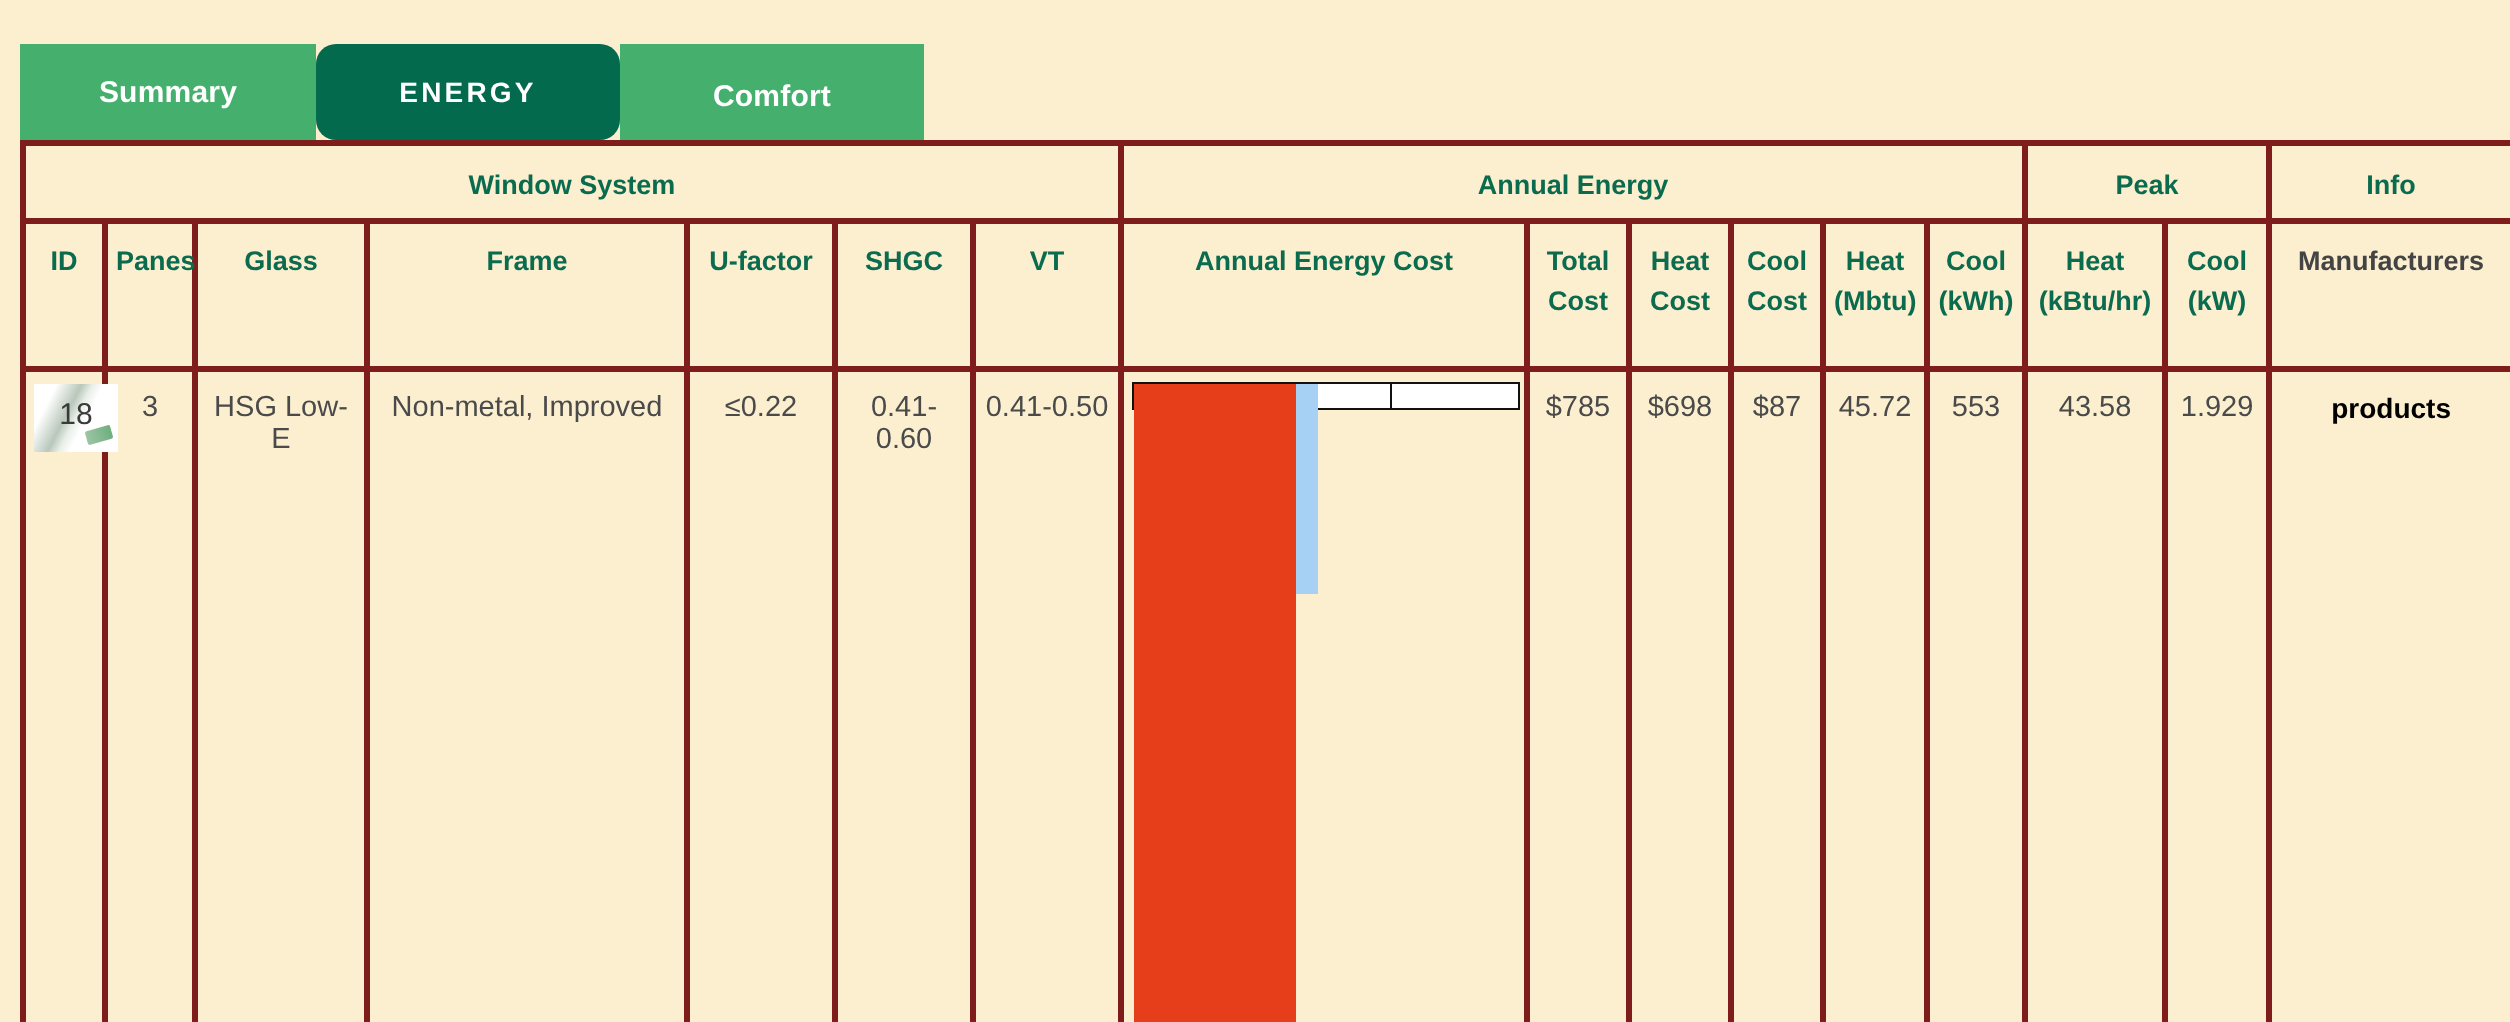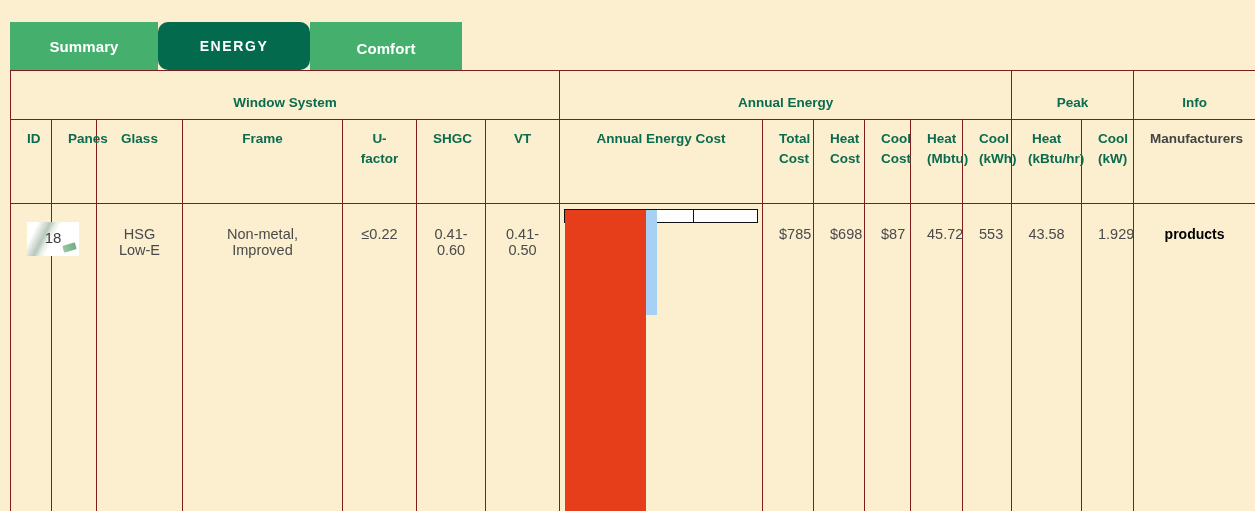--- a/index.html
+++ b/index.html
@@ -55,22 +55,22 @@
   .grid {
     position: absolute;
     left: 10px;
     top: 70px;
     width: 1230px;
     border-collapse: collapse;
     table-layout: fixed;
     font-size: 14px;
   }
   .grid th, .grid td {
-    border: 1px solid #7f1d1d;
-    padding: 16px;
+    border: 3px solid #7f1d1d;
+    padding: 4px;
     background: #FBEFCF;
   }
   .grid th {
     color: #0B6B4F;
     font-weight: 700;
     font-size: 13.5px;
     text-align: center;
     vertical-align: top;
   }
   .grp-row th {
@@ -113,21 +113,21 @@
   .w-heatm   { width: 52px; }
   .w-coolk   { width: 49px; }
   .w-pheat   { width: 70px; }
   .w-pcool   { width: 52px; }
   .w-info    { width: 122px; }
 
   
   .id-cell { position: relative; }
   .thumb {
     position: relative;
-    width: 52px;
+    width: 42px;
     height: 34px;
     margin: 2px auto 0;
     background: #FFFFFF;
     overflow: hidden;
   }
   .thumb .profile {
     position: absolute;
     left: -4px;
     top: -3px;
     width: 46px;

